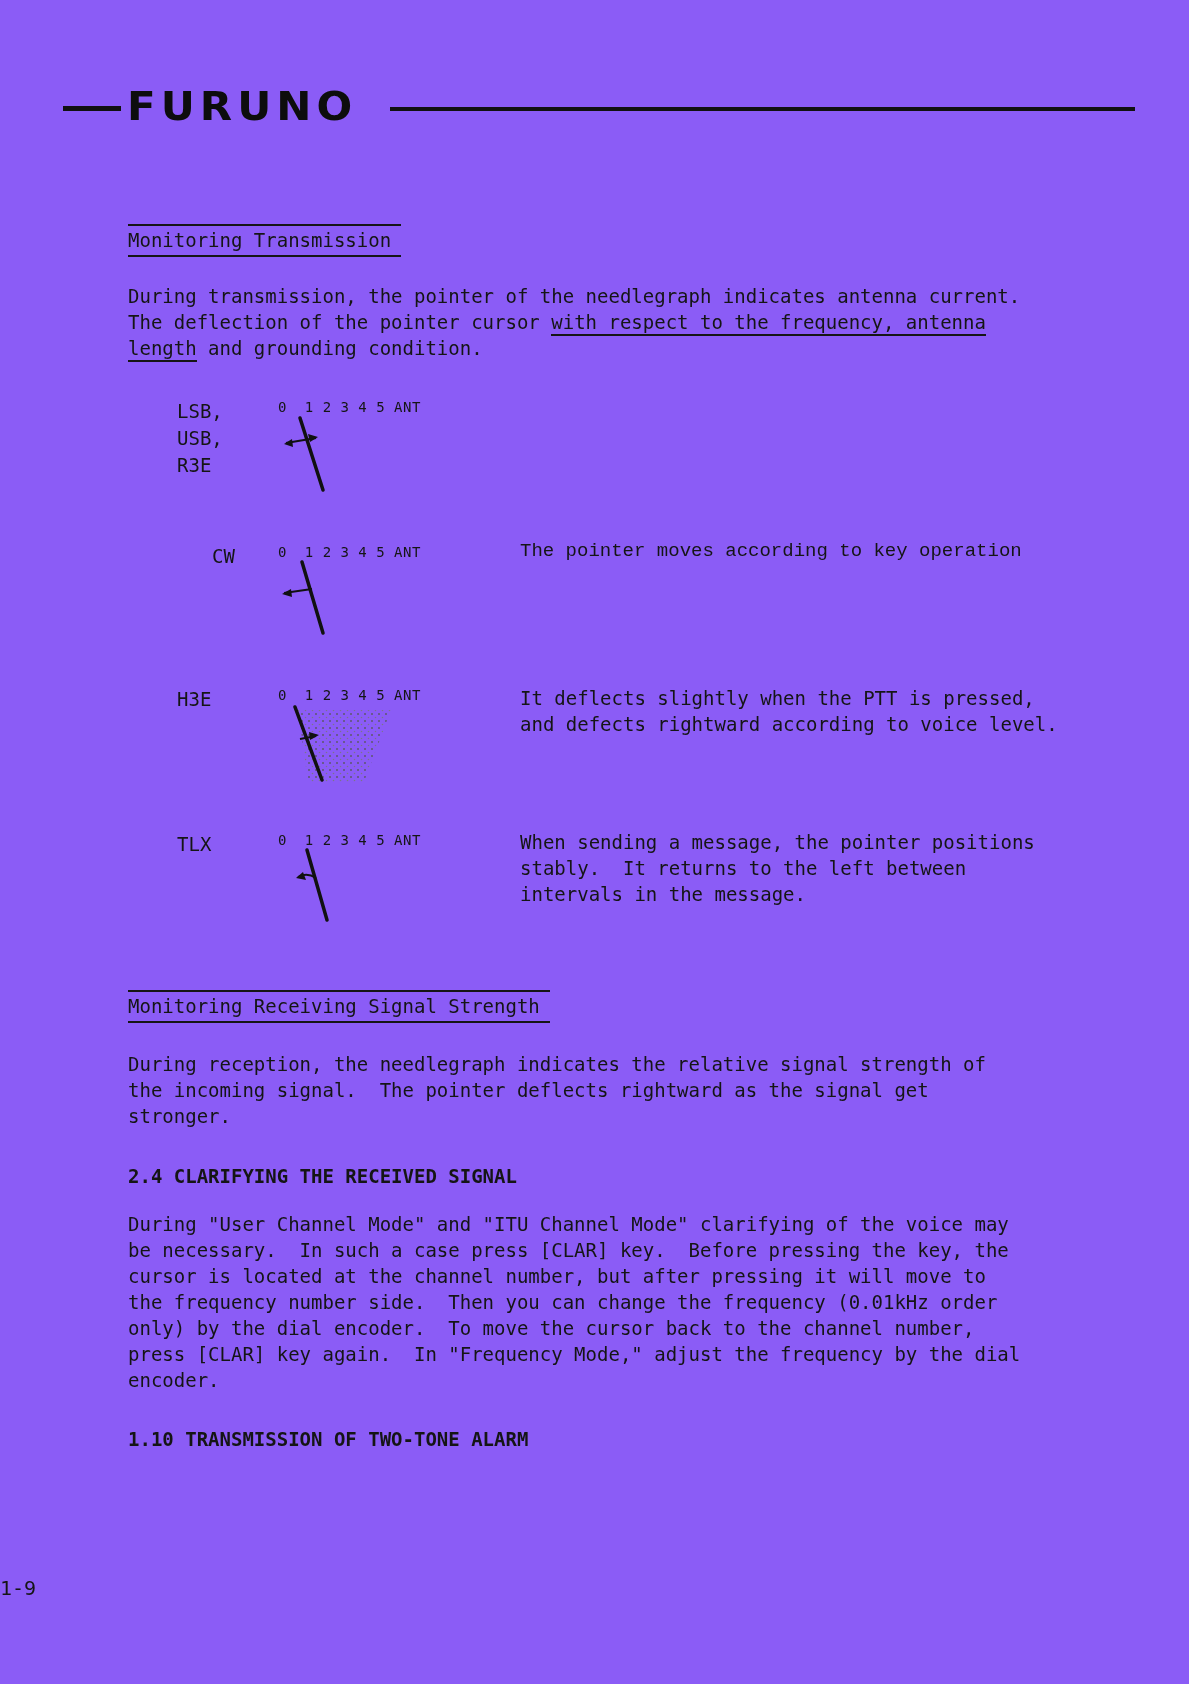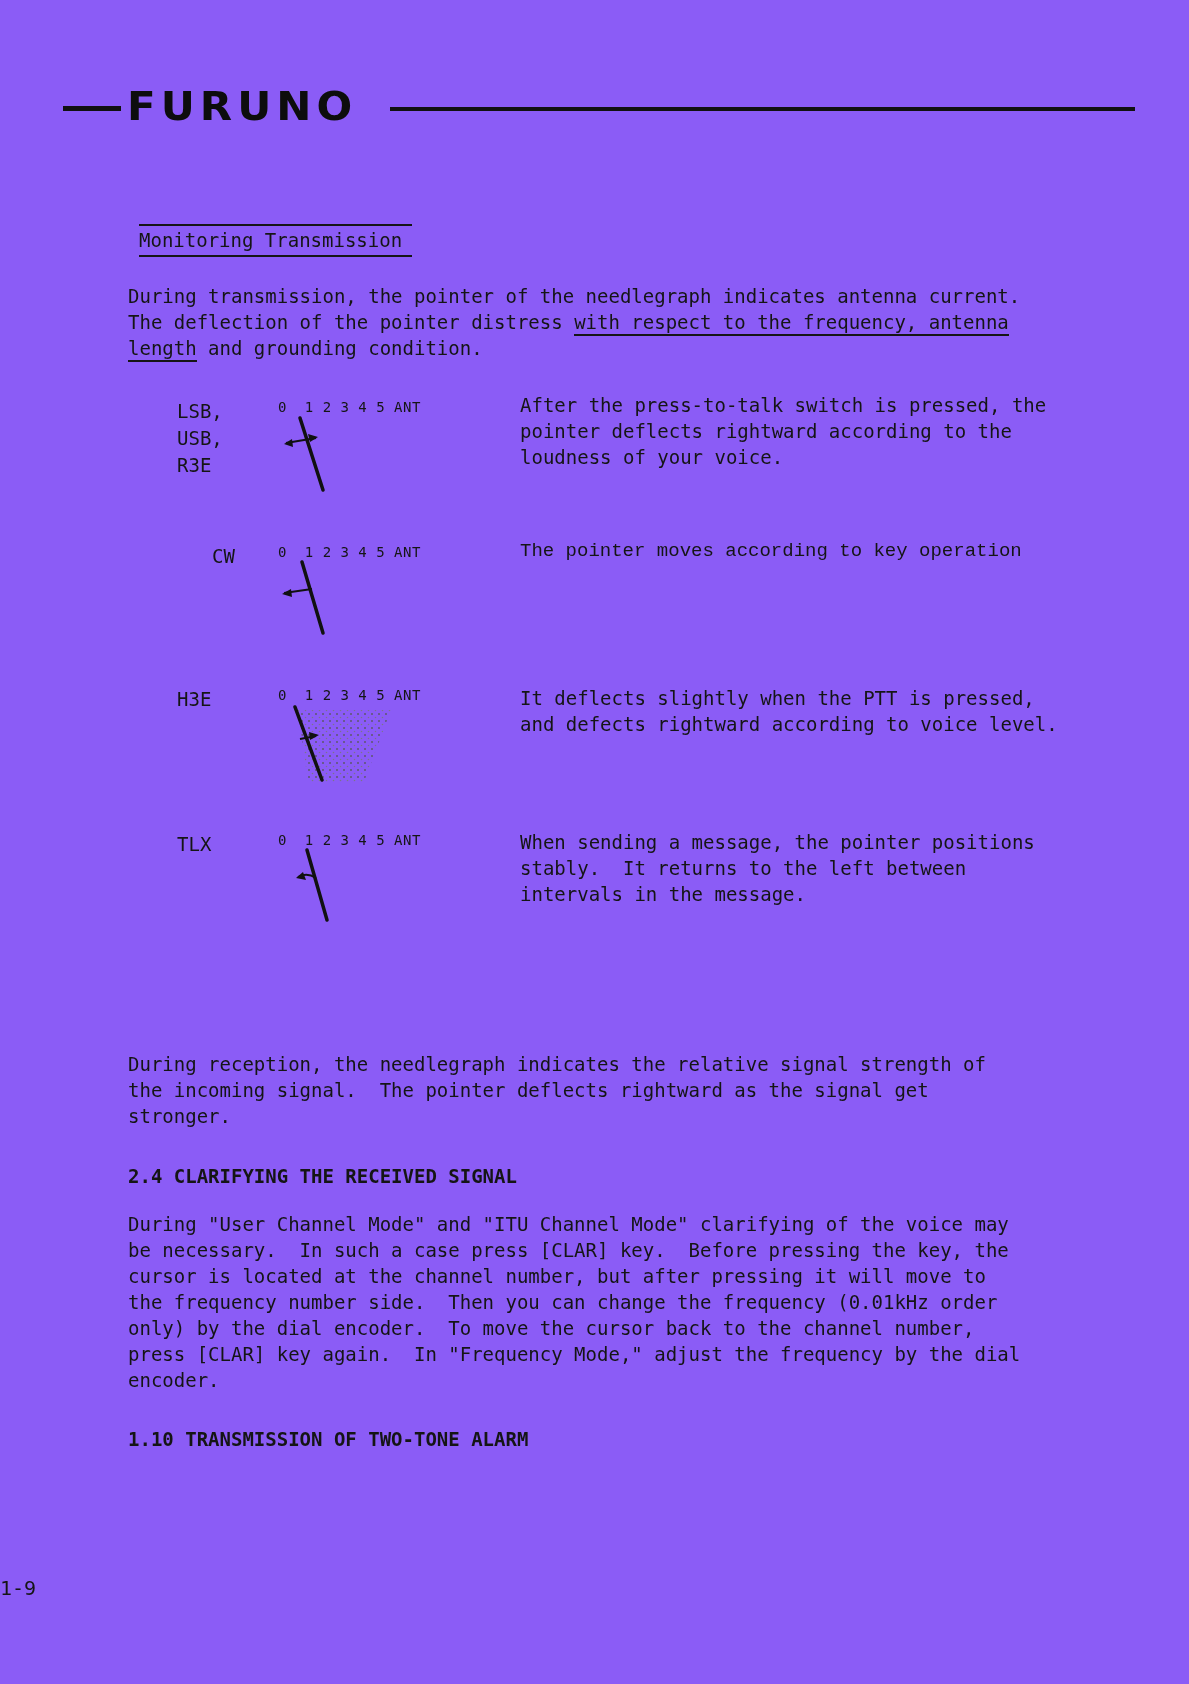--- a/index.html
+++ b/index.html
@@ -30,21 +30,21 @@
 
   
   .rule-heading{
     left:128px;
     border-top:2px solid #151515;
     border-bottom:2px solid #151515;
     padding:4px 10px 4px 0;
     line-height:21px;
     white-space:pre;
   }
-  .h-mon-tx{top:224px;margin-left:11px;}
+  .h-mon-tx{top:224px;}
   .h-mon-rx{top:990px;}
 
   .num-heading{left:128px;font-weight:bold;white-space:pre;line-height:22px;}
   .h-19{top:1165px;}
   .h-110{top:1428px;}
 
   .para{left:128px;}
   .p-intro{top:283px;}
   .p-rx{top:1051px;}
   .p-19{top:1211px;}
@@ -87,36 +87,33 @@
 
 <div class="page">
 
   <div class="abs logo-dash"></div>
   <div class="abs logo-text">FURUNO</div>
   <div class="abs logo-rule"></div>
 
   <div class="abs rule-heading h-mon-tx">Monitoring Transmission</div>
 
   <div class="abs para p-intro pre"><span>During transmission, the pointer of the needlegraph indicates antenna current.</span>
-<span>The deflection of the pointer distress </span><span class="u">with respect to the frequency, antenna</span>
+<span>The deflection of the pointer cursor </span><span class="u">with respect to the frequency, antenna</span>
 <span class="u">length</span><span> and grounding condition.</span></div>
 
   <div class="abs mode-label row1-label pre">LSB,
 USB,
 R3E</div>
   <div class="abs scale row1-scale">0  1 2 3 4 5 ANT</div>
   <svg class="abs meter-svg row1-svg" viewBox="0 0 210 95">
     <line class="needle" x1="42" y1="6" x2="65" y2="78"></line>
     <line class="arrow" x1="28" y1="31" x2="58" y2="26"></line>
     <polygon class="head" points="60,25 50,22 52,30"></polygon>
     <polygon class="head" points="26,32 35,35 34,27"></polygon>
   </svg>
-  <div class="abs desc row1-desc pre">After the press-to-talk switch is pressed, the
-pointer deflects rightward according to the
-loudness of your voice.</div>
 
   <div class="abs mode-label row2-label pre">CW</div>
   <div class="abs scale row2-scale">0  1 2 3 4 5 ANT</div>
   <svg class="abs meter-svg row2-svg" viewBox="0 0 210 95">
     <line class="needle" x1="44" y1="6" x2="65" y2="77"></line>
     <line class="arrow" x1="26" y1="37" x2="54" y2="33"></line>
     <polygon class="head" points="24,38 34,41 33,33"></polygon>
   </svg>
   <div class="abs desc row2-desc pre">The pointer moves according to key operation</div>
 
@@ -141,20 +138,21 @@
   <div class="abs scale row4-scale">0  1 2 3 4 5 ANT</div>
   <svg class="abs meter-svg row4-svg" viewBox="0 0 210 95">
     <line class="needle" x1="49" y1="7" x2="69" y2="77"></line>
     <path class="arrow" d="M58,35 Q49,29 40,34"></path>
     <polygon class="head" points="38,35 48,37 45,29"></polygon>
   </svg>
   <div class="abs desc row4-desc pre">When sending a message, the pointer positions
 stably.  It returns to the left between
 intervals in the message.</div>
 
+  <div class="abs rule-heading h-mon-rx">Monitoring Receiving Signal Strength</div>
   <div class="abs para p-rx pre">During reception, the needlegraph indicates the relative signal strength of
 the incoming signal.  The pointer deflects rightward as the signal get
 stronger.</div>
 
   <div class="abs num-heading h-19">2.4 CLARIFYING THE RECEIVED SIGNAL</div>
   <div class="abs para p-19 pre">During "User Channel Mode" and "ITU Channel Mode" clarifying of the voice may
 be necessary.  In such a case press [CLAR] key.  Before pressing the key, the
 cursor is located at the channel number, but after pressing it will move to
 the frequency number side.  Then you can change the frequency (0.01kHz order
 only) by the dial encoder.  To move the cursor back to the channel number,

